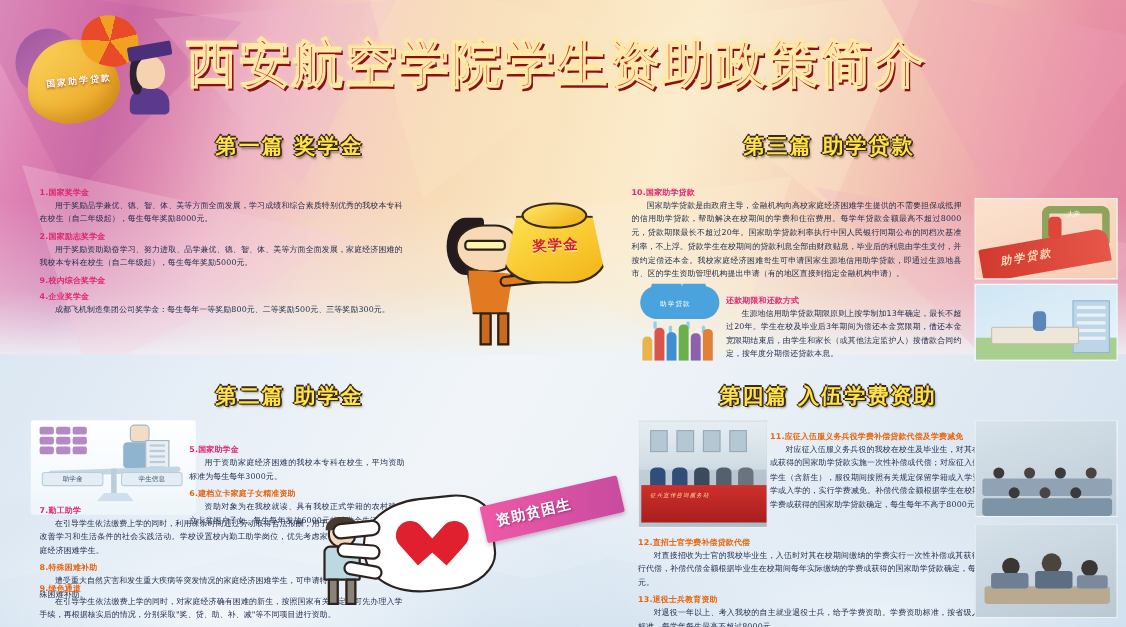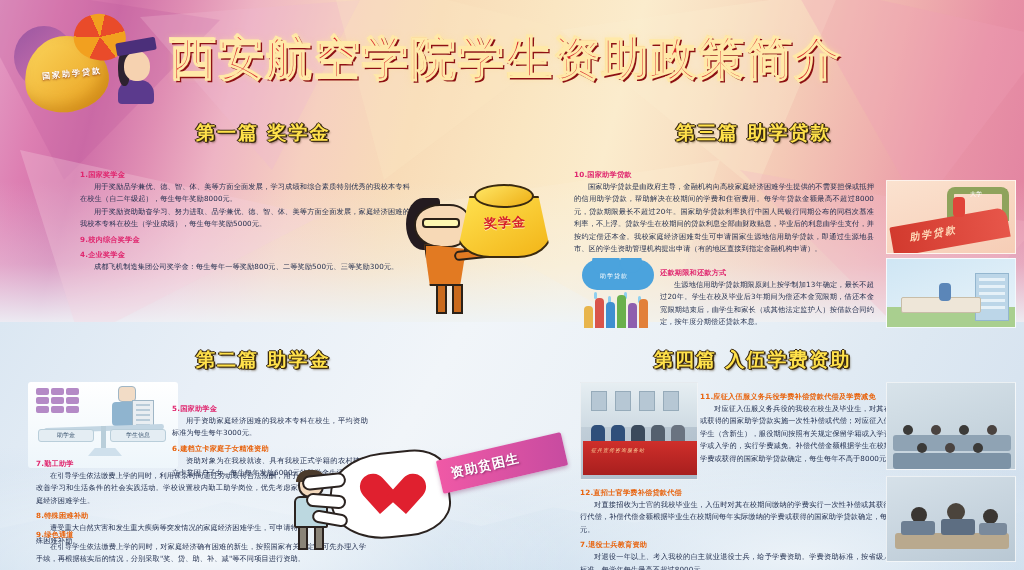--- a/index.html
+++ b/index.html
@@ -142,21 +142,21 @@
     color:#e0276f; font-weight:bold; font-size:7.2px;
     line-height:12px; margin-top:3px; letter-spacing:.2px;
   }
   .item-head.orange{ color:#e8640f; }
   .item-body{
     color:#1d2a4a; font-size:7.2px; line-height:12.4px;
     text-align:justify; text-indent:14px; letter-spacing:.1px;
   }
 
   
-  #p1 { left:36px; top:166px; width:330px;margin-left:44px; }
+  #p1 { left:36px; top:166px; width:330px; }
   
   #p2a { left:172px; top:400px; width:196px; }
   #p2b { left:36px; top:455px; width:262px; }
   #p2c { left:36px; top:526px; width:330px; }
   
   #p3 { left:574px; top:166px; width:300px; }
   #p3b { left:660px; top:264px; width:214px; }
   
   #p4 { left:700px; top:388px; width:250px; }
   #p4b { left:580px; top:484px; width:370px; }
@@ -356,21 +356,22 @@
   </div>
 
   <div class="sec-title" id="t1">第一篇  奖学金</div>
   <div class="sec-title" id="t2">第二篇  助学金</div>
   <div class="sec-title" id="t4">第四篇  入伍学费资助</div>
   <div class="sec-title" id="t3">第三篇  助学贷款</div>
 
   <div class="panel" id="p1">
     <div class="item-head">1.国家奖学金</div>
     <div class="item-body">用于奖励品学兼优、德、智、体、美等方面全面发展，学习成绩和综合素质特别优秀的我校本专科在校生（自二年级起），每生每年奖励8000元。</div>
-    <div class="item-body">用于奖励资助勤奋学习、努力进取、品学兼优、德、智、体、美等方面全面发展，家庭经济困难的我校本专科在校生（学业成绩），每生每年奖励5000元。</div>
+    <div class="item-head">2.国家励志奖学金</div>
+    <div class="item-body">用于奖励资助勤奋学习、努力进取、品学兼优、德、智、体、美等方面全面发展，家庭经济困难的我校本专科在校生（自二年级起），每生每年奖励5000元。</div>
     <div class="item-head">9.校内综合奖学金</div>
     <div class="item-head">4.企业奖学金</div>
     <div class="item-body">成都飞机制造集团公司奖学金：每生每年一等奖励800元、二等奖励500元、三等奖励300元。</div>
   </div>
 
   <div class="illu" id="illu-ingot">
     <div class="guy-hair"></div>
     <div class="guy-head"></div>
     <div class="guy-glass"></div>
     <div class="guy-body"></div>
@@ -515,21 +516,21 @@
     </div>
   </div>
 
   <div class="panel" id="p4">
     <div class="item-head orange">11.应征入伍服义务兵役学费补偿贷款代偿及学费减免</div>
     <div class="item-body">对应征入伍服义务兵役的我校在校生及毕业生，对其在校期间缴纳的学费或获得的国家助学贷款实施一次性补偿或代偿；对应征入伍前正在学校就读的学生（含新生），服役期间按照有关规定保留学籍或入学资格，退役后自愿复学或入学的，实行学费减免。补偿代偿金额根据学生在校期间每年实际缴纳的学费或获得的国家助学贷款确定，每生每年不高于8000元。</div>
   </div>
   <div class="panel" id="p4b">
     <div class="item-head orange">12.直招士官学费补偿贷款代偿</div>
     <div class="item-body">对直接招收为士官的我校毕业生，入伍时对其在校期间缴纳的学费实行一次性补偿或其获得的国家助学贷款实行代偿，补偿代偿金额根据毕业生在校期间每年实际缴纳的学费或获得的国家助学贷款确定，每生每年不高于8000元。</div>
-    <div class="item-head orange">7.退役士兵教育资助</div>
+    <div class="item-head orange">13.退役士兵教育资助</div>
     <div class="item-body">对退役一年以上、考入我校的自主就业退役士兵，给予学费资助。学费资助标准，按省级人民政府制定的学费标准，每学年每生最高不超过8000元。</div>
   </div>
 
   <div class="photo" id="photo-class">
     <div class="ph-row" style="left:6px;top:52px;width:118px;background:#8fa3b4"></div>
     <div class="ph-row" style="left:6px;top:70px;width:118px;background:#7d93a6"></div>
     <div class="ph-head" style="left:16px;top:42px;background:#3b3a38"></div>
     <div class="ph-head" style="left:44px;top:42px;background:#4a4340"></div>
     <div class="ph-head" style="left:72px;top:42px;background:#3b3a38"></div>
     <div class="ph-head" style="left:100px;top:42px;background:#4a4340"></div>

